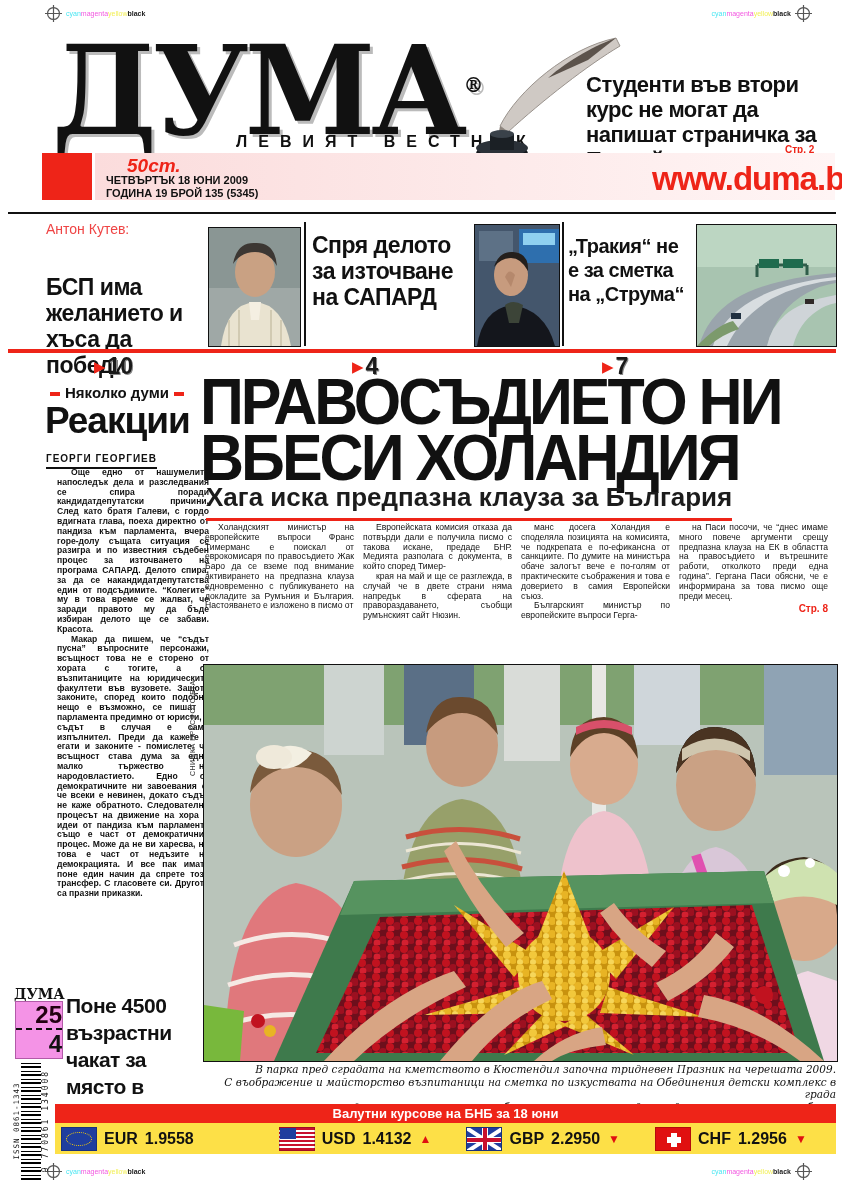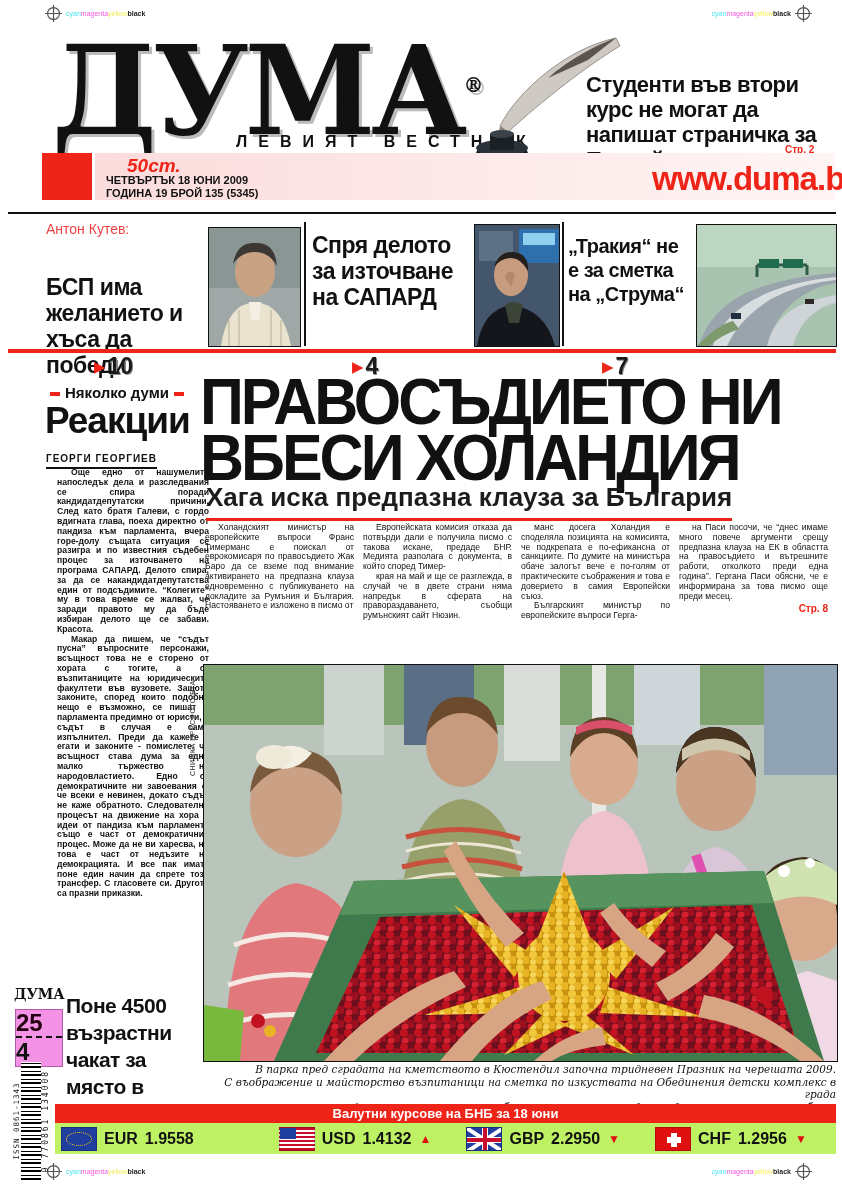--- a/index.html
+++ b/index.html
@@ -57,32 +57,32 @@
   .col p{margin:0;text-indent:13px;}
   .col .pref{display:block;text-align:right;margin-top:3px;text-indent:0;}
 
   .credit-vert{writing-mode:vertical-rl;transform:rotate(180deg);font-size:7px;color:#333;letter-spacing:0.5px;}
 
   .caption{font-family:"DejaVu Serif","Liberation Serif",serif;font-style:italic;font-size:10.5px;
            line-height:12.5px;text-align:right;border-bottom:1px solid #444;padding-bottom:3px;}
 
   
   .mini-logo{font-family:"DejaVu Serif",serif;font-weight:bold;font-size:14px;letter-spacing:0;}
-  .issue-box{background:#f493e6;border:1px solid #b25aa8;text-align:left;font-weight:800;margin-top:8px;}
+  .issue-box{background:#f493e6;border:1px solid #b25aa8;text-align:right;font-weight:800;}
   .issue-box .n1{font-size:24px;line-height:26px;color:#201;border-bottom:2px dashed #111;}
   .issue-box .n2{font-size:24px;line-height:27px;color:#111;}
   .barcode-wrap{transform:rotate(-90deg);transform-origin:left top;display:flex;flex-direction:column;align-items:center;}
   .issn{font-size:7.5px;letter-spacing:1px;font-family:"DejaVu Sans Mono",monospace;}
   .bars{width:118px;height:20px;background:repeating-linear-gradient(90deg,#000 0 2px,#fff 2px 4px,#000 4px 5px,#fff 5px 8px);}
   .bdigits{font-size:8px;font-family:"DejaVu Sans Mono",monospace;letter-spacing:2px;}
   .bottom-teaser{font-weight:bold;font-size:21px;line-height:27px;letter-spacing:-0.5px;}
 
   
   .cur-head{background:#ee2418;color:#fff;font-weight:bold;font-size:13px;text-align:center;line-height:19px;}
-  .cur-body{background:#bef264;display:flex;align-items:center;font-weight:bold;font-size:16px;gap:6px;}
+  .cur-body{background:#fde047;display:flex;align-items:center;font-weight:bold;font-size:16px;gap:6px;}
   .cur-body .grp{display:flex;align-items:center;gap:7px;}
   .trend{color:#e01010;font-size:12px;width:14px;text-align:center;}
   .flag{width:36px;height:24px;display:inline-block;position:relative;border:1px solid rgba(0,0,0,.2);box-sizing:border-box;}
   .flag-eu{background:#1f3e9e;}
   .flag-eu:before{content:"";position:absolute;inset:4px;border-radius:50%;
     border:1.5px dotted #ffd200;}
   .flag-us{background:repeating-linear-gradient(180deg,#c8102e 0 2px,#fff 2px 4px);}
   .flag-us:before{content:"";position:absolute;left:0;top:0;width:16px;height:11px;background:#1f3e9e;}
   .flag-gb{background:#1f3e9e;overflow:hidden;}
   .flag-gb:before{content:"";position:absolute;left:15px;top:0;width:6px;height:100%;background:#fff;box-shadow:0 0 0 0 #c8102e;}

